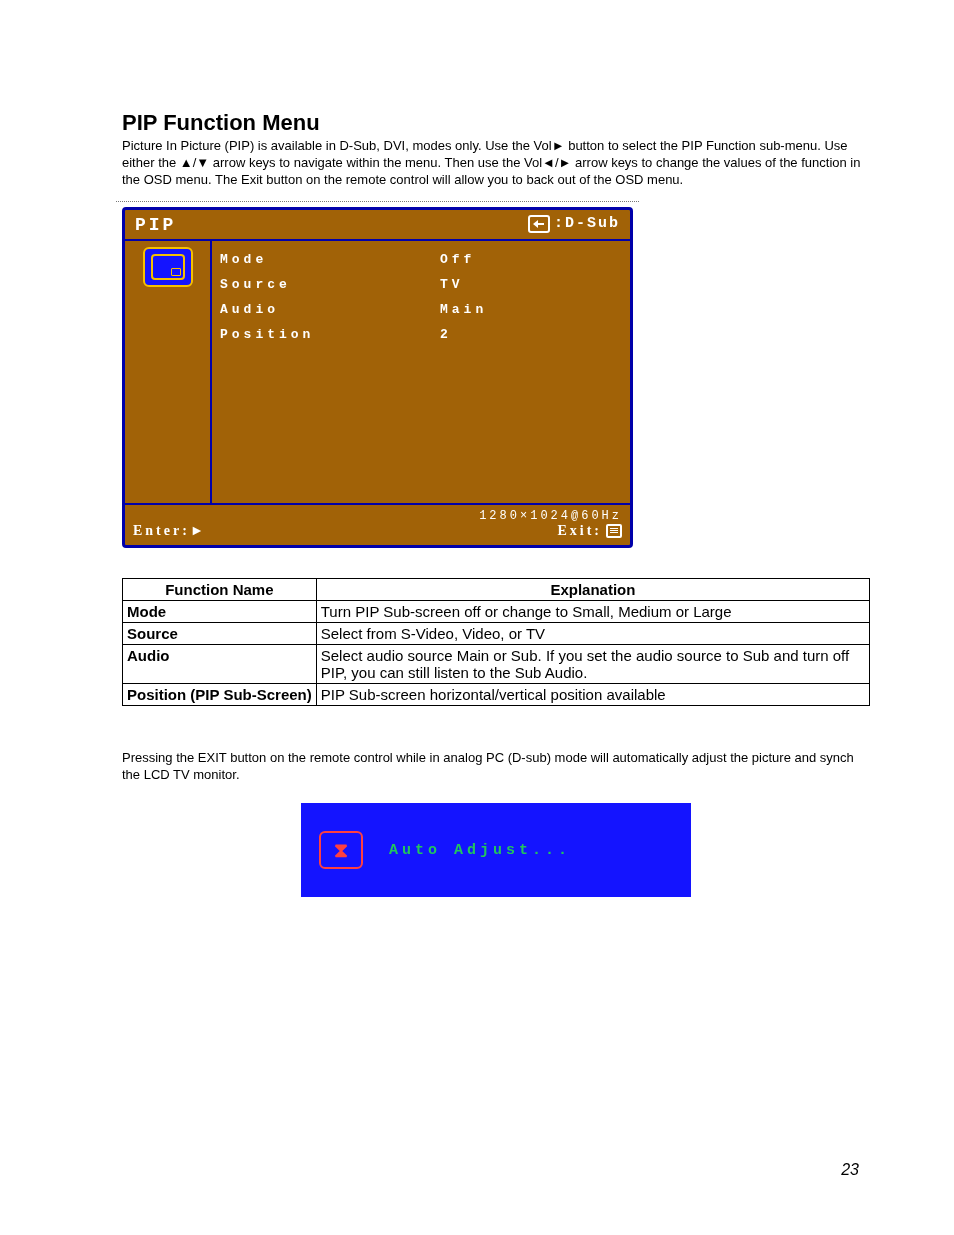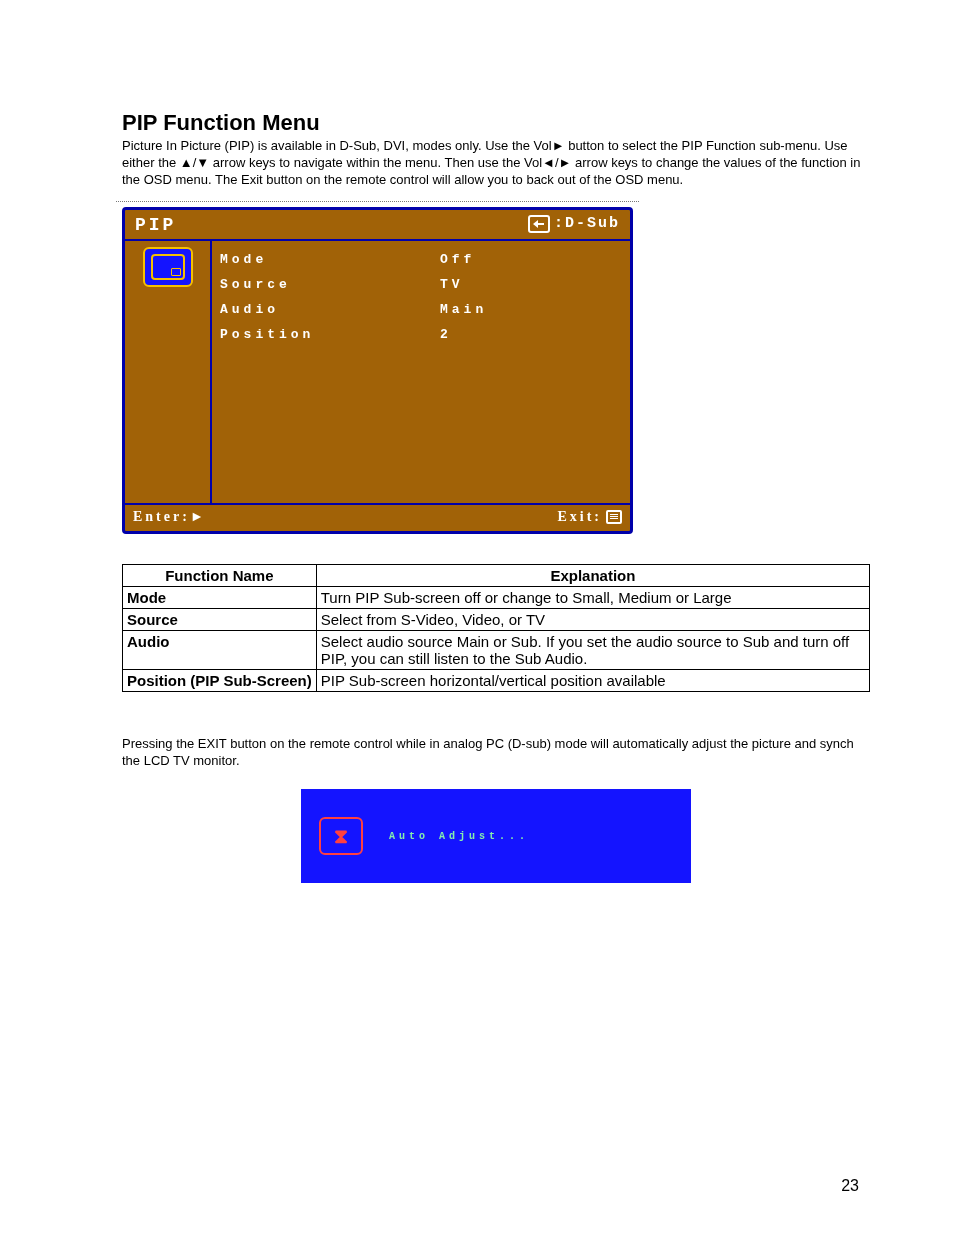--- a/index.html
+++ b/index.html
@@ -225,31 +225,32 @@
     align-items: center;
     justify-content: center;
   }
   .hourglass {
     font-size: 20px;
     color: #ff4040;
     font-weight: bold;
   }
   .auto-text {
     font-family: "Courier New", monospace;
-    font-size: 10px;
-    font-weight: bold;
-    color: #86efac;
+    font-size: 15px;
+    font-weight: bold;
+    color: #22c55e;
     letter-spacing: 4px;
   }
 
   .pagenum {
     position: absolute;
-    bottom: 40px;
+    bottom: 56px;
     right: 95px;
     font-size: 16px;
+    font-style: italic;
   }
 </style>
 </head>
 <body>
 
 <div class="page">
 
   <h2>PIP Function Menu</h2>
   <p>Picture In Picture (PIP) is available in D-Sub, DVI, modes only. Use the Vol► button to select the PIP Function sub-menu. Use either the ▲/▼ arrow keys to navigate within the menu. Then use the Vol◄/► arrow keys to change the values of the function in the OSD menu. The Exit button on the remote control will allow you to back out of the OSD menu.</p>
 
@@ -281,20 +282,21 @@
           <span class="k">Audio</span>
           <span class="v">Main</span>
         </div>
         <div class="osd-row">
           <span class="k">Position</span>
           <span class="v">2</span>
         </div>
       </div>
     </div>
     <div class="osd-footer">
+      <div class="osd-res">1280×1024@60Hz</div>
       <div class="osd-ee">
         <div class="osd-enter">Enter:►</div>
         <div class="osd-exit">
           <span>Exit:</span>
           <span class="menu-icon">
               <span></span>
               <span></span>
               <span></span>
             </span>
         </div>

